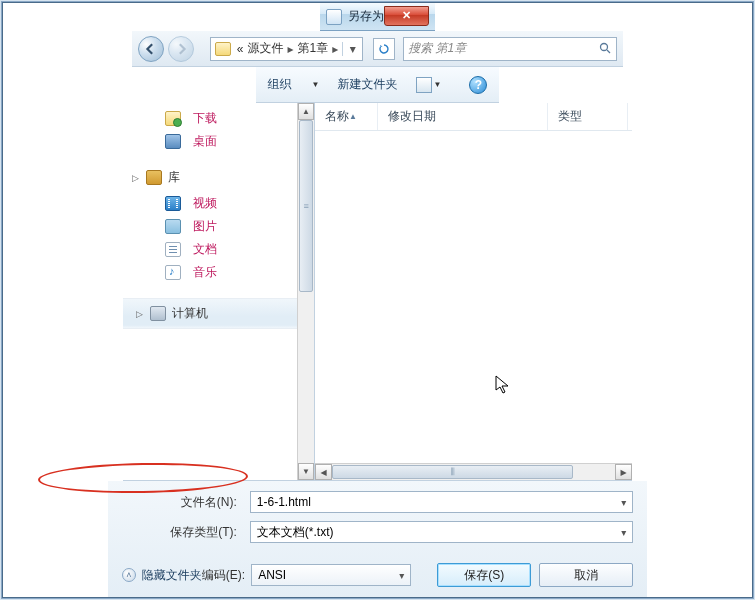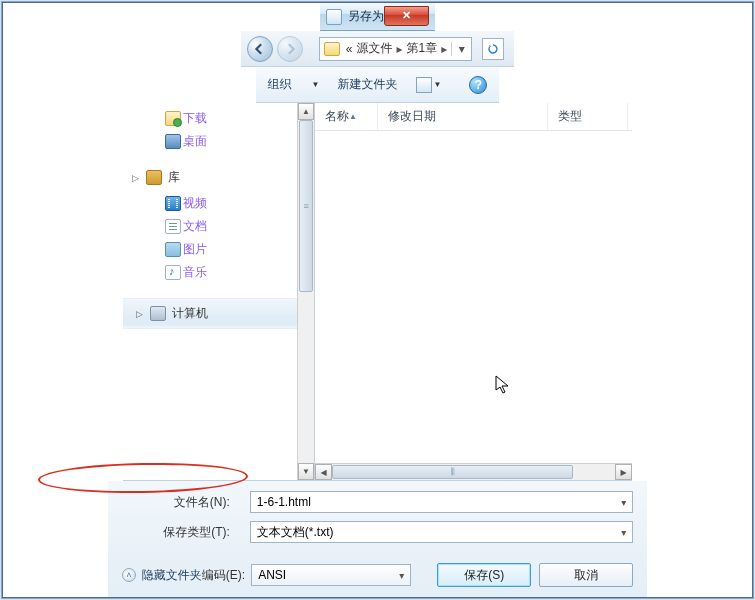--- a/index.html
+++ b/index.html
@@ -22,21 +22,21 @@
   .search-box span { flex:1; }
   .toolbar { height: 36px; background: linear-gradient(to bottom, #f7fbff, #e4eef6); border-bottom: 1px solid #c1d1e0; display:flex; align-items:center; padding:0 12px; gap:18px; font-size:12px; color:#1a3c5e; }
   .tb-item { display:flex; align-items:center; gap:20px; }
   .tb-drop { font-size:8px; color:#333; }
   .view-btn { margin-left:auto; display:flex; align-items:center; gap:2px; }
   .view-btn .sq { width:16px; height:16px; border:1px solid #7fa3c2; background: linear-gradient(#fff,#d8e6f0); }
   .help-btn { width:18px; height:18px; border-radius:50%; background: radial-gradient(circle at 30% 30%, #aee0ff, #2b8cd6); color:#fff; display:flex; align-items:center; justify-content:center; font-size:12px; font-weight:bold; margin-left:10px; border:1px solid #1a6ca8; }
   .body { flex:1; display:flex; min-height:0; border-bottom:1px solid #c1d1e0; }
   .sidebar { width:192px; background:#fff; border-right:1px solid #c1d1e0; display:flex; overflow:hidden; }
   .side-content { flex:1; overflow:hidden; padding:4px 0; font-size:12px; }
-  .side-item { display:flex; align-items:center; gap:2px; padding:3px 8px 3px 24px; color:#8b5cf6; }
+  .side-item { display:flex; align-items:center; gap:12px; padding:3px 8px 3px 24px; color:#be185d; }
   .side-item.indent { padding-left:42px; }
   .side-group { display:flex; align-items:center; gap:6px; padding:6px 8px 6px 8px; color:#333; margin-top:10px; }
   .side-group.comp { background:linear-gradient(to bottom, #f0f6fb, #e1edf6 60%, #e1edf6 90%, #f0f6fb); border-top:1px solid #e8eef4; border-bottom:1px solid #e8eef4; margin-top:14px; padding-left:12px; }
   .arrow-sm { width:9px; display:inline-block; color:#666; font-size:9px; text-align:center; }
   .ficon { width:16px; height:15px; display:inline-block; border-radius:2px; }
   .ic-download { background:linear-gradient(#fff3c8,#f5d97a); border:1px solid #cba94a; position:relative; }
   .ic-download::after { content:""; position:absolute; width:7px; height:7px; background:#4caf50; border-radius:50%; bottom:-2px; right:-2px; border:1px solid #2e7d32; }
   .ic-desktop { background: linear-gradient(#a0c4e8,#5a8cbf); border:1px solid #3a6a9a; }
   .ic-recent { background:#e8dccb; border:1px solid #b8a888; }
   .ic-lib { background:linear-gradient(#e8c060,#d19a30); border:1px solid #a87820; }
@@ -68,21 +68,21 @@
   .file-row .fdate { width:170px; color:#777; }
   .file-row .ftype { width:80px; color:#555; }
   .cursor-arrow { position:absolute; left:180px; top:244px; }
   .hscroll { height:17px; background:#f0f0f0; display:flex; border-top:1px solid #d0d0d0; }
   .hscroll .ar { width:17px; background:linear-gradient(#fff,#e0e0e0); border:1px solid #b0b0b0; display:flex; align-items:center; justify-content:center; font-size:8px; color:#555; }
   .hscroll .htrack { flex:1; position:relative; }
   .hscroll .hthumb { position:absolute; top:1px; bottom:1px; left:0; width:85%; background:linear-gradient(#e8eef4,#cdd9e5); border:1px solid #a8b8c8; border-radius:2px; display:flex; align-items:center; justify-content:center; }
   .hscroll .hthumb::after { content:"⦀"; color:#8aa0b6; font-size:10px; letter-spacing:-1px; }
   .bottom { background: linear-gradient(to bottom, #f2f7fb, #e4eef6); padding:10px 14px 10px 14px; }
   .field-row { display:flex; align-items:center; margin-bottom:8px; }
-  .field-label { width:128px; text-align:right; font-size:12px; color:#333; padding-right:20px; }
+  .field-label { width:128px; text-align:right; font-size:12px; color:#333; padding-right:13px; }
   .field-input { flex:1; height:22px; border:1px solid #9fb4c8; background:#fff; font-size:12px; padding:0 6px; display:flex; align-items:center; position:relative; }
   .field-input.combo::after { content:"▾"; position:absolute; right:6px; color:#555; font-size:10px; }
   .circle-annotation { position:absolute; border:2px solid #d83020; border-radius:50%; width:210px; height:30px; left:38px; top:463px; pointer-events:none; transform:rotate(-1deg); }
   .footer-row { display:flex; align-items:center; margin-top:20px; padding-top:0; }
   .hide-folders { display:flex; align-items:center; gap:6px; font-size:12px; color:#1a3c5e; }
   .hide-folders .disc { width:14px; height:14px; border-radius:50%; background: radial-gradient(circle at 35% 35%, #fff, #c8d8e8); border:1px solid #8aa8c6; display:flex; align-items:center; justify-content:center; font-size:9px; color:#5a7a9a; }
   .enc-label { margin-left:auto; font-size:12px; color:#333; margin-right:6px; }
   .enc-combo { width:160px; height:22px; border:1px solid #9fb4c8; background:linear-gradient(#fff,#ecf2f8); font-size:12px; display:flex; align-items:center; padding:0 6px; position:relative; margin-right:18px; }
   .enc-combo::after { content:"▾"; position:absolute; right:6px; color:#555; font-size:10px; }
   .btn { width:94px; height:24px; border:1px solid #8ca8c4; background:linear-gradient(#fdfeff,#e6eef6); font-size:12px; color:#222; display:flex; align-items:center; justify-content:center; margin-left:8px; border-radius:2px; }
@@ -118,20 +118,27 @@
       <span>第1章</span>
       <span class="bc-sep">▸</span>
       <span class="bc-drop">▾</span>
     </div>
     <div class="refresh-btn">
       <svg width="12" height="12" viewBox="0 0 12 12">
           <path d="M6 2 a4 4 0 1 1 -3.5 2" stroke="#2a7fc8" stroke-width="1.4" fill="none"></path>
           <path d="M2 2 L2.5 4 L4.5 3.6 Z" fill="#2a7fc8"></path>
         </svg>
     </div>
+    <div class="search-box">
+      <span>搜索 第1章</span>
+      <svg width="13" height="13" viewBox="0 0 13 13">
+          <circle cx="5" cy="5" r="3.5" stroke="#5a7a9a" stroke-width="1.3" fill="none"></circle>
+          <line x1="8" y1="8" x2="11" y2="11" stroke="#5a7a9a" stroke-width="1.3"></line>
+        </svg>
+    </div>
   </div>
 
   <div class="toolbar">
     <div class="tb-item">
       <span>组织</span>
       <span class="tb-drop">▼</span>
     </div>
     <div class="tb-item">
       <span>新建文件夹</span>
     </div>
@@ -156,26 +163,26 @@
         <div class="side-group">
           <span class="arrow-sm">▷</span>
           <span class="ficon ic-lib"></span>
           <span>库</span>
         </div>
         <div class="side-item indent">
           <span class="ficon ic-video"></span>
           <span>视频</span>
         </div>
         <div class="side-item indent">
+          <span class="ficon ic-image"></span>
+          <span>图片</span>
+        </div>
+        <div class="side-item indent">
           <span class="ficon ic-doc"></span>
           <span>文档</span>
-        </div>
-        <div class="side-item indent">
-          <span class="ficon ic-image"></span>
-          <span>图片</span>
         </div>
         <div class="side-item indent">
           <span class="ficon ic-music"></span>
           <span>音乐</span>
         </div>
         <div class="side-group comp">
           <span class="arrow-sm">▷</span>
           <span class="ficon ic-comp"></span>
           <span>计算机</span>
         </div>

